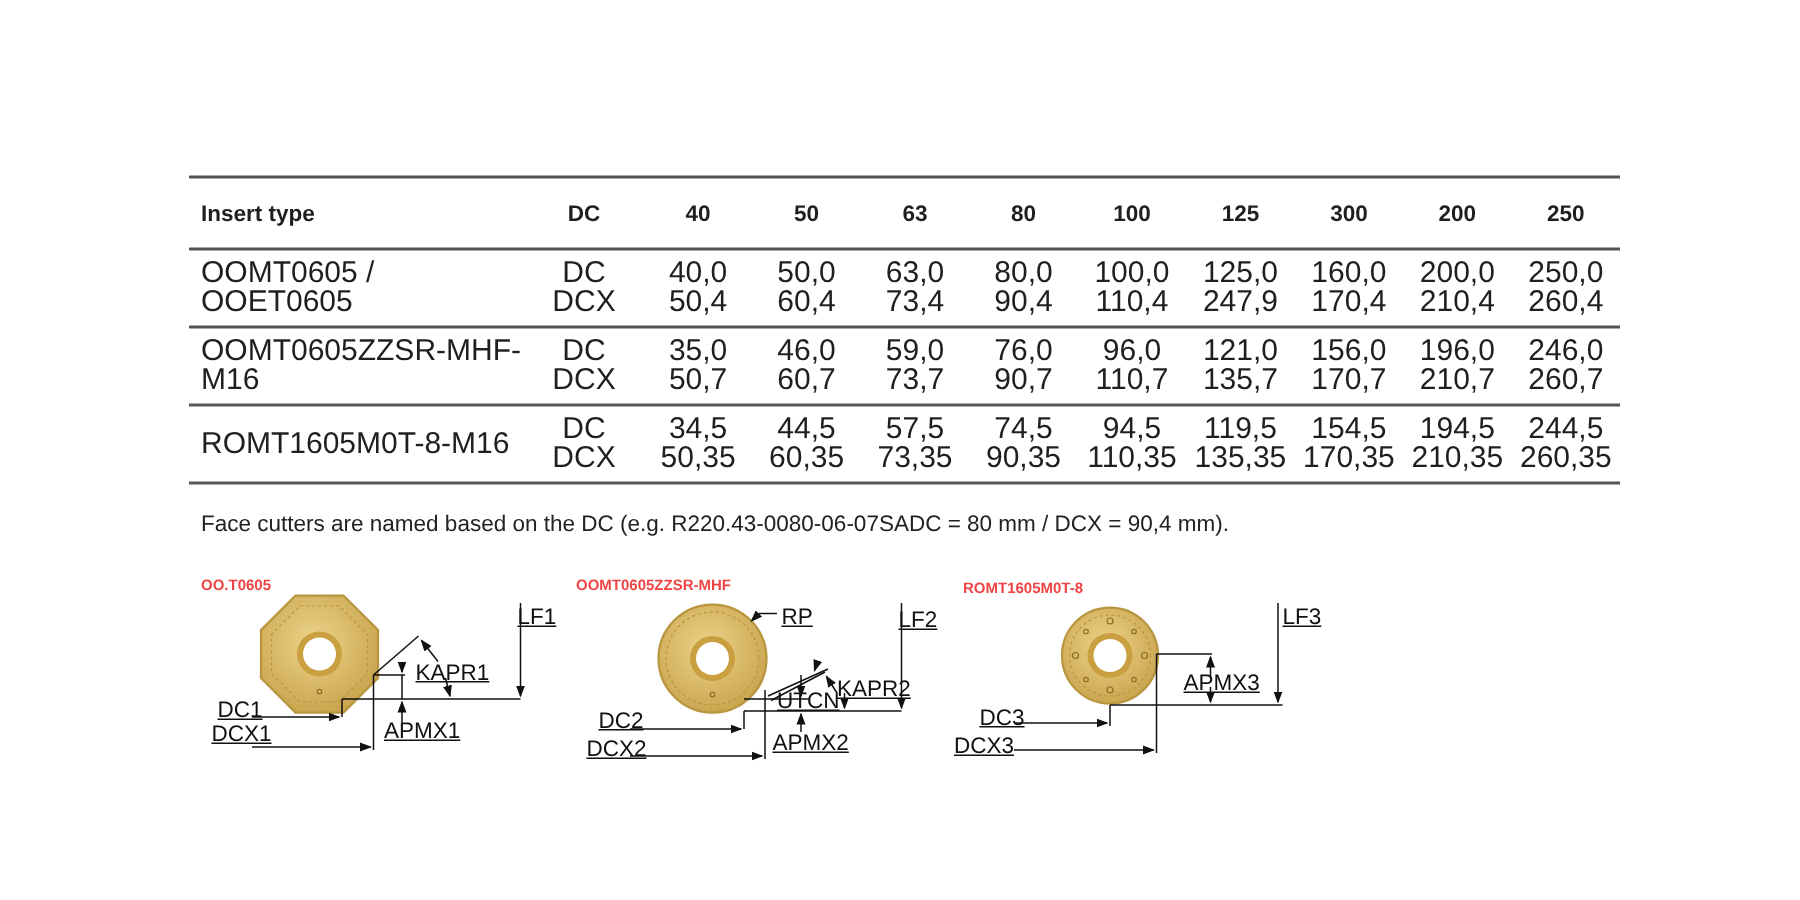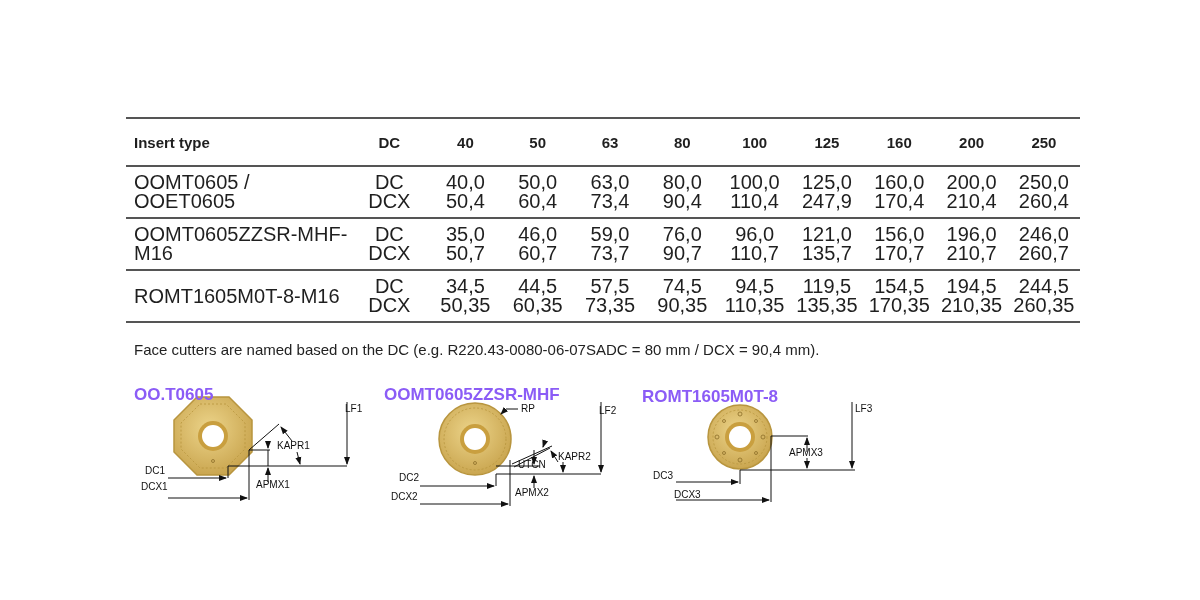--- a/index.html
+++ b/index.html
@@ -9,39 +9,39 @@
   .rule-heavy { height: 2px; background: #555; }
   .rule { height: 2px; background: #555; }
   .row { display: flex; align-items: center; }
   .hdr { height: 46px; font-weight: bold; font-size: 15px; }
   .body-row { height: 50px; font-size: 20px; line-height: 19px; }
   .c-type { width: 224px; padding-left: 8px; box-sizing: border-box; }
   .c-dc { width: 80px; text-align: center; }
   .c-val { width: 72.5px; text-align: center; }
   .stack { display: flex; flex-direction: column; }
   .note { position: absolute; left: 134px; top: 341px; font-size: 15px; color: #222; }
-  .diag-title { position: absolute; font-weight: bold; font-size: 17px; color: #8b5cf6; }
-  .lbl { position: absolute; font-size: 10px; color: #111; font-family: "Liberation Sans", sans-serif; }
+  .diag-title { position: absolute; font-weight: bold; font-size: 10px; color: #ef4444; }
+  .lbl { position: absolute; font-size: 15px; color: #111; font-family: "Liberation Sans", sans-serif; text-decoration: underline; }
   svg.diag { position: absolute; left: 0; top: 0; }
 </style>
 </head>
 <body>
 
 <div class="tbl">
   <div class="rule-heavy"></div>
   <div class="row hdr">
     <div class="c-type">Insert type</div>
     <div class="c-dc">DC</div>
     <div class="c-val">40</div>
     <div class="c-val">50</div>
     <div class="c-val">63</div>
     <div class="c-val">80</div>
     <div class="c-val">100</div>
     <div class="c-val">125</div>
-    <div class="c-val">160</div>
+    <div class="c-val">300</div>
     <div class="c-val">200</div>
     <div class="c-val">250</div>
   </div>
   <div class="rule"></div>
 
   <div class="row body-row">
     <div class="c-type">OOMT0605 / OOET0605</div>
     <div class="c-dc stack">
       <span>DC</span>
       <span>DCX</span>
@@ -280,13 +280,13 @@
 <div class="lbl" style="left:518px;top:426px;margin-top:33px;">UTCN</div>
 <div class="lbl" style="left:558px;top:451px;">KAPR2</div>
 <div class="lbl" style="left:399px;top:472px;">DC2</div>
 <div class="lbl" style="left:391px;top:491px;">DCX2</div>
 <div class="lbl" style="left:515px;top:487px;">APMX2</div>
 
 <div class="diag-title" style="left:642px;top:387px;">ROMT1605M0T-8</div>
 <div class="lbl" style="left:855px;top:403px;">LF3</div>
 <div class="lbl" style="left:789px;top:447px;">APMX3</div>
 <div class="lbl" style="left:653px;top:470px;">DC3</div>
-<div class="lbl" style="left:674px;top:489px;">DCX3</div>
+<div class="lbl" style="left:636px;top:489px;">DCX3</div>
 
 </body></html>

